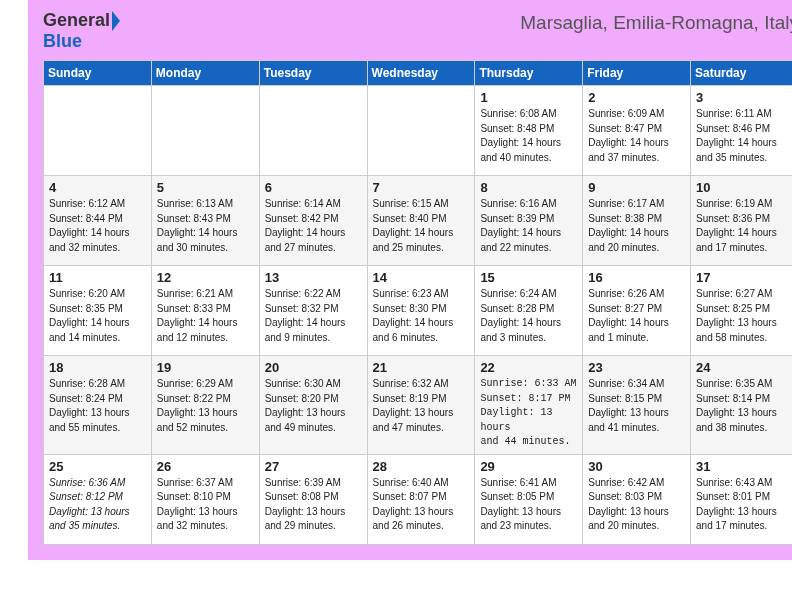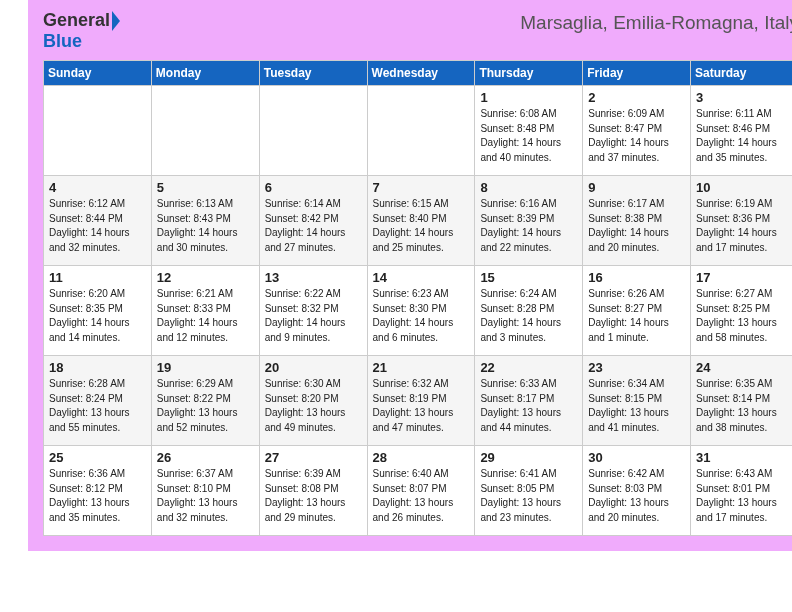--- a/index.html
+++ b/index.html
@@ -287,21 +287,21 @@
           </td>
           <td>
             <span class="day-number">21</span>
             <div class="day-info" style="white-space: pre-line;">Sunrise: 6:32 AM
 Sunset: 8:19 PM
 Daylight: 13 hours
 and 47 minutes.</div>
           </td>
           <td>
             <span class="day-number">22</span>
-            <div class="day-info" style="white-space: pre-line;">Sunrise: 6:33 AM
+            <div class="day-info" style="white-space: pre-line; font-family: Liberation Mono, monospace;">Sunrise: 6:33 AM
 Sunset: 8:17 PM
 Daylight: 13 hours
 and 44 minutes.</div>
           </td>
           <td>
             <span class="day-number">23</span>
             <div class="day-info" style="white-space: pre-line;">Sunrise: 6:34 AM
 Sunset: 8:15 PM
 Daylight: 13 hours
 and 41 minutes.</div>
@@ -310,21 +310,21 @@
             <span class="day-number">24</span>
             <div class="day-info" style="white-space: pre-line;">Sunrise: 6:35 AM
 Sunset: 8:14 PM
 Daylight: 13 hours
 and 38 minutes.</div>
           </td>
         </tr>
         <tr>
           <td>
             <span class="day-number">25</span>
-            <div class="day-info" style="white-space: pre-line;">Sunrise: 6:36 AM
+            <div class="day-info" style="white-space: pre-line; font-style: italic;">Sunrise: 6:36 AM
 Sunset: 8:12 PM
 Daylight: 13 hours
 and 35 minutes.</div>
           </td>
           <td>
             <span class="day-number">26</span>
             <div class="day-info" style="white-space: pre-line;">Sunrise: 6:37 AM
 Sunset: 8:10 PM
 Daylight: 13 hours
 and 32 minutes.</div>

